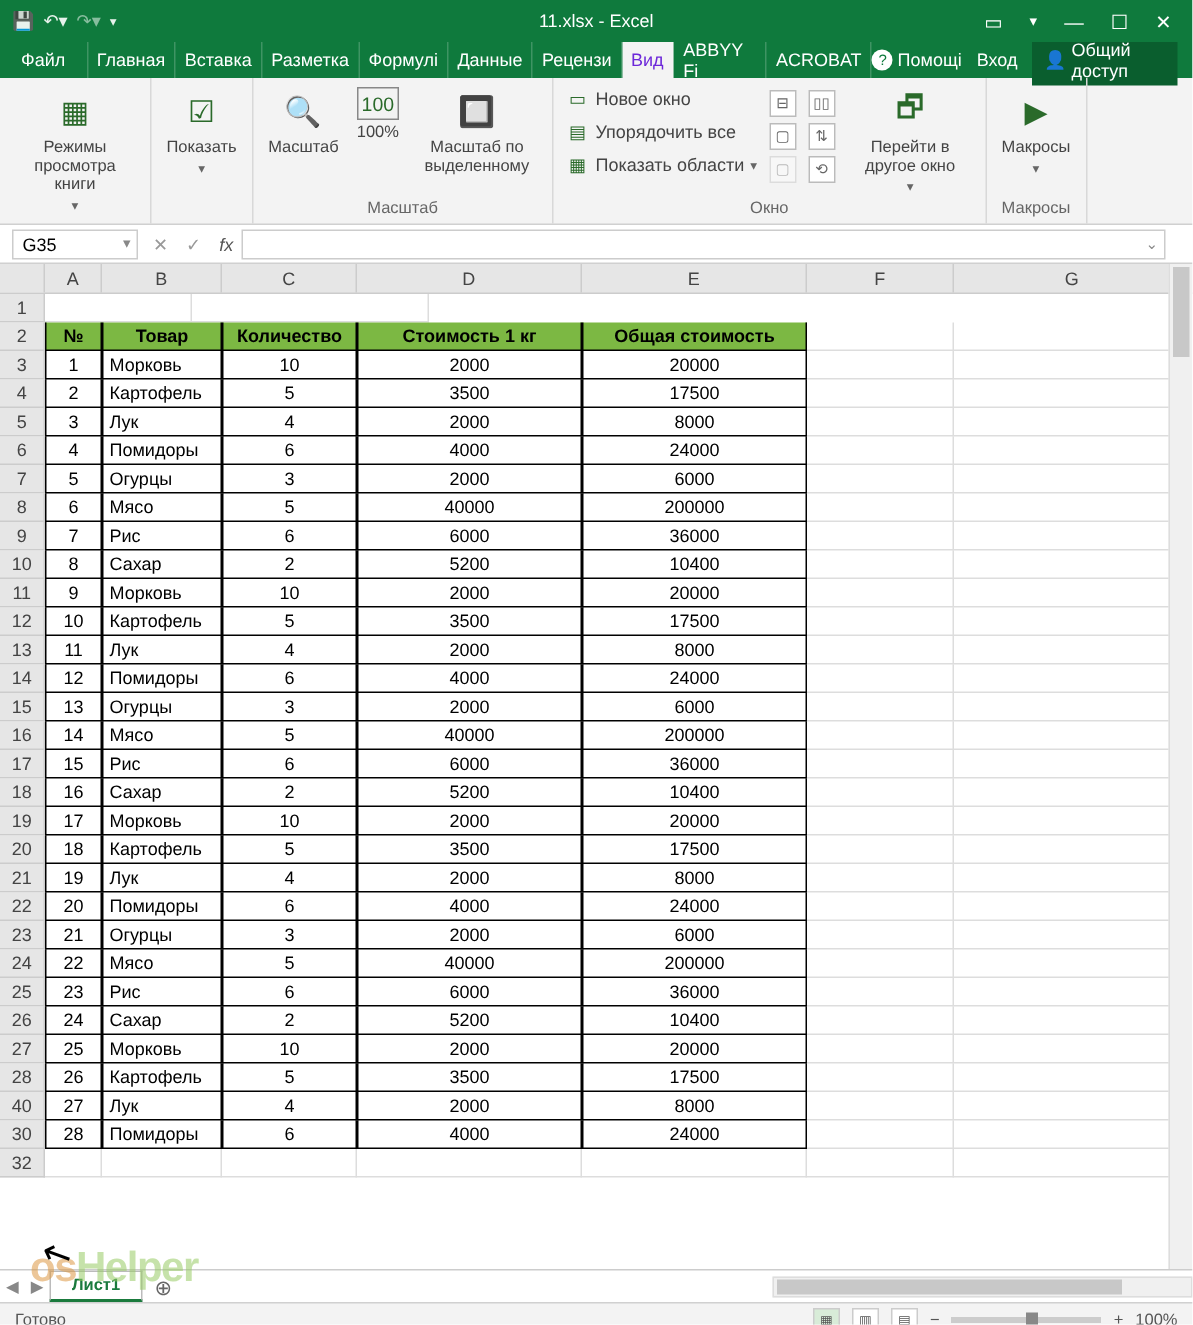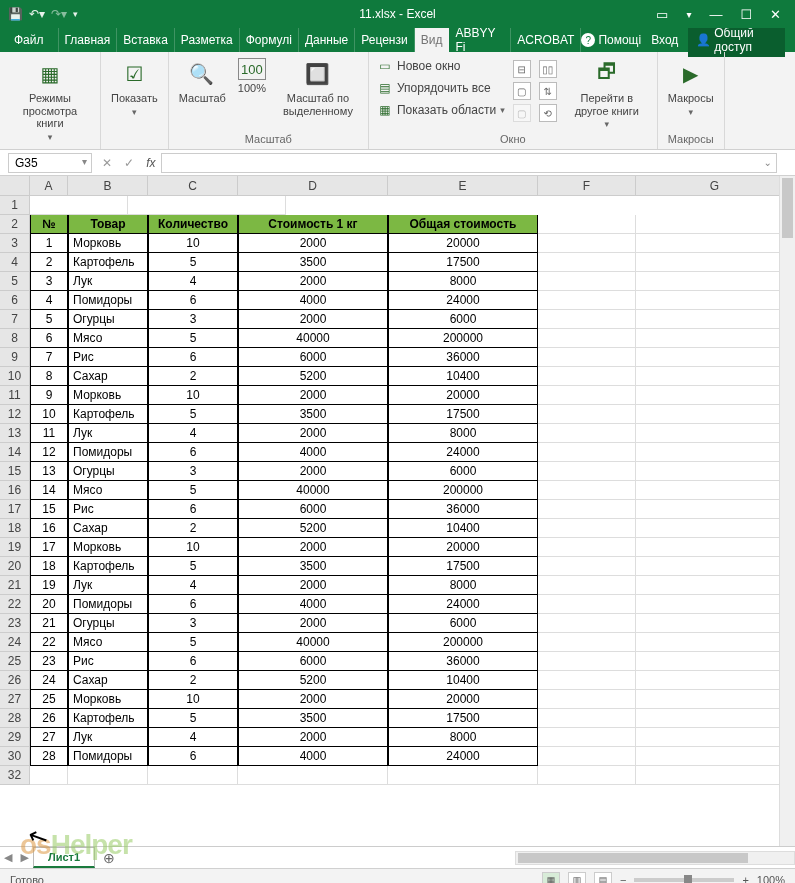--- a/index.html
+++ b/index.html
@@ -10,21 +10,21 @@
 .titlebar .qat { display: flex; gap: 6px; padding-left: 8px; align-items: center; }
 .titlebar .qat span { opacity: .9; }
 .titlebar .title { position: absolute; left: 50%; transform: translateX(-50%); font-size: 12px; }
 .titlebar .winbtns { margin-left: auto; display: flex; gap: 18px; padding-right: 14px; align-items: center; }
 .titlebar .winbtns span { font-size: 13px;}
 
 
 .tabs { background: #0f7a3d; color: #fff; height: 24px; display: flex; align-items: stretch; font-size: 12px; }
 .tabs .tab { padding: 4px 6px; cursor: pointer; display: flex; align-items: center; border-right: 1px solid rgba(255,255,255,.2);}
 .tabs .tab.file { padding: 4px 14px; }
-.tabs .tab.active { background: #f3f3f3; color: #737373; }
+.tabs .tab.active { background: #f3f3f3; color: #6d28d9; }
 .tabs .right { margin-left: auto; display: flex; gap: 10px; padding-right: 10px; align-items: center;}
 .tabs .right span { display: flex; align-items: center; gap: 3px;}
 .tabs .share { background: #0a5e2e; padding: 3px 8px; }
 
 
 .ribbon { background: #f3f3f3; border-bottom: 1px solid #d0d0d0; height: 98px; display: flex; font-size: 11px; color: #444; }
 .ribbon .grp { border-right: 1px solid #d8d8d8; padding: 4px 8px; display: flex; flex-direction: column; justify-content: space-between; position: relative; }
 .ribbon .grp .body { display: flex; gap: 8px; align-items: flex-start; flex: 1; }
 .ribbon .grp .lbl { text-align: center; font-size: 11px; color: #666; }
 .rbtn { display: flex; flex-direction: column; align-items: center; gap: 2px; text-align: center; padding: 2px 2px; cursor: pointer; }
@@ -183,21 +183,21 @@
         <div class="mi">▢</div>
         <div class="mi" style="opacity:.4">▢</div>
       </div>
       <div class="minicol">
         <div class="mi">▯▯</div>
         <div class="mi">⇅</div>
         <div class="mi">⟲</div>
       </div>
       <div class="rbtn">
           <div class="ic">🗗</div>
-          <div class="tx">Перейти в другое книги</div>
+          <div class="tx">Перейти в другое окно</div>
           <div style="font-size:9px;color:#666">▾</div>
         </div>
     </div>
     <div class="lbl">Окно</div>
   </div>
   <div class="grp">
     <div class="body">
       <div class="rbtn">
           <div class="ic">▶</div>
           <div class="tx">Макросы</div>
@@ -499,21 +499,21 @@
         <div class="rh">28</div>
         <div class="cell b c" style="width: 38px;">26</div>
         <div class="cell b" style="width: 80px;">Картофель</div>
         <div class="cell b c" style="width: 90px;">5</div>
         <div class="cell b c" style="width: 150px;">3500</div>
         <div class="cell b c" style="width: 150px;">17500</div>
         <div class="cell f" style="width: 98px;"></div>
         <div class="cell f" style="width: 158px;"></div>
       </div>
       <div class="row">
-        <div class="rh">29</div>
+        <div class="rh">40</div>
         <div class="cell b c" style="width: 38px;">27</div>
         <div class="cell b" style="width: 80px;">Лук</div>
         <div class="cell b c" style="width: 90px;">4</div>
         <div class="cell b c" style="width: 150px;">2000</div>
         <div class="cell b c" style="width: 150px;">8000</div>
         <div class="cell f" style="width: 98px;"></div>
         <div class="cell f" style="width: 158px;"></div>
       </div>
       <div class="row">
         <div class="rh">30</div>

